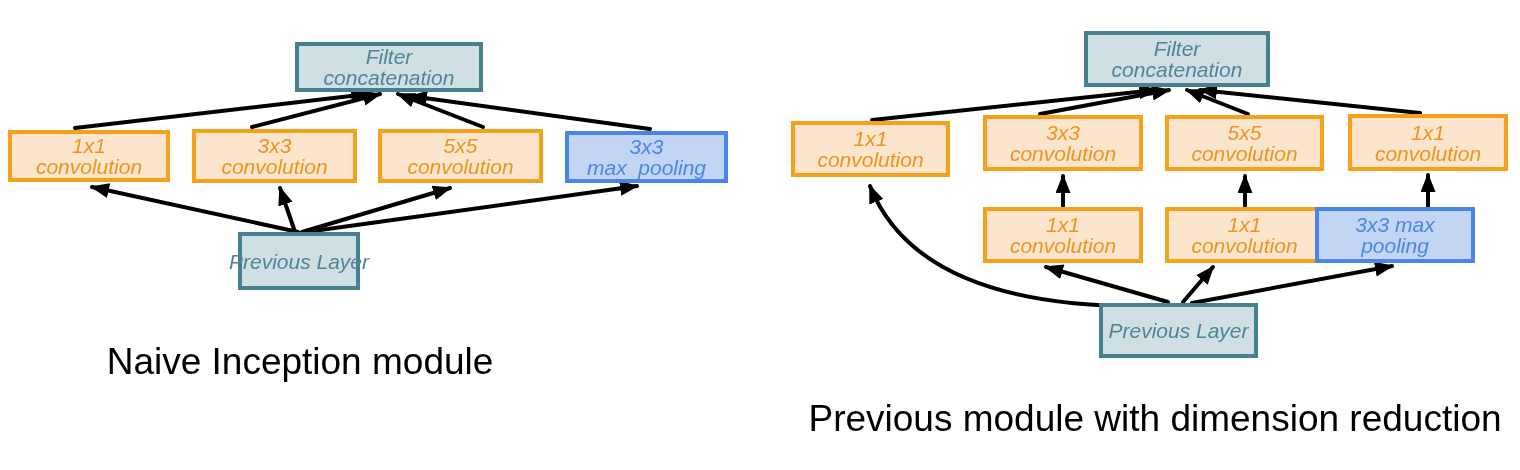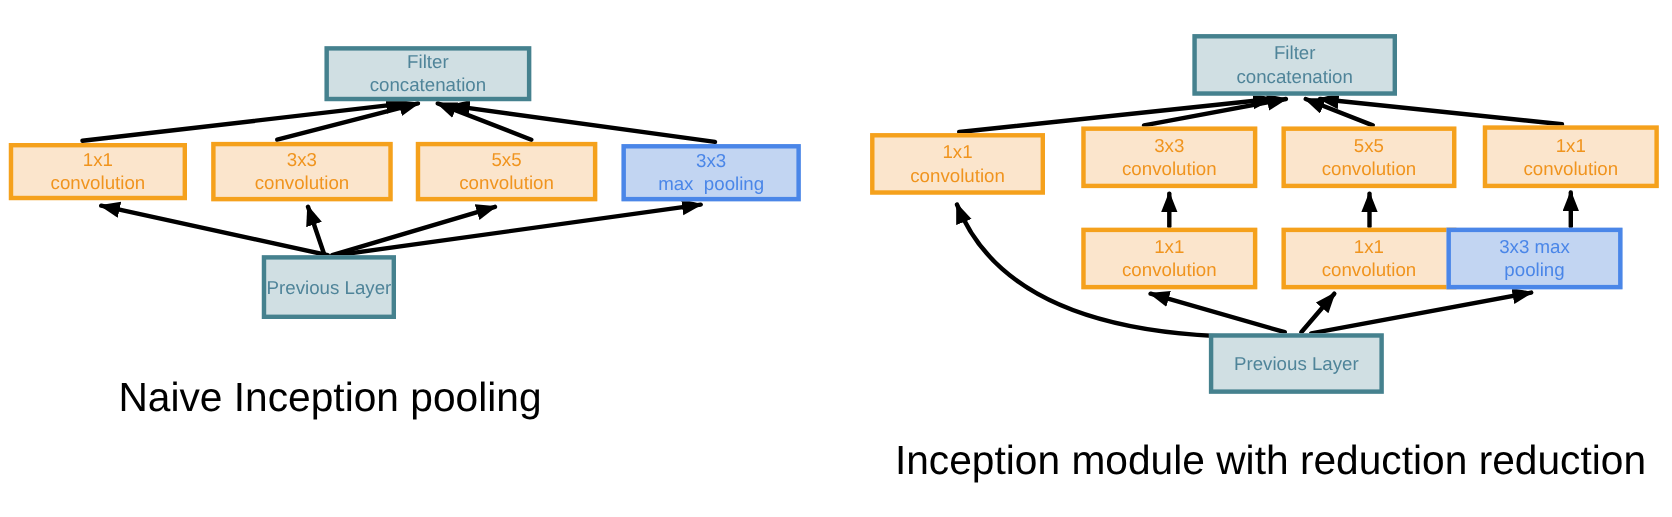--- a/index.html
+++ b/index.html
@@ -5,21 +5,21 @@
   html,body{margin:0;padding:0;background:#ffffff;}
   body{
     width:1520px;height:470px;position:relative;overflow:hidden;
     font-family:"Liberation Sans", sans-serif;
   }
   #stage{position:absolute;left:0;top:0;width:1520px;height:470px;}
   svg.arrows{position:absolute;left:0;top:0;width:1520px;height:470px;z-index:1;}
   .box{
     position:absolute;z-index:2;display:flex;flex-direction:column;
     align-items:center;justify-content:center;text-align:center;
-    font-size:17px;line-height:21px;box-sizing:border-box;
+    font-size:21px;line-height:21px;box-sizing:border-box;font-style:italic;
   }
   .box .ln{white-space:pre;display:block;}
   .conv{background:#FBE5CC;border:4px solid #F5A11C;color:#F0941E;}
   .pool{background:#C2D5F2;border:4px solid #4A86E8;color:#4A86E8;}
   .teal{background:#D0DFE3;border:4px solid #45818E;color:#4F8499;}
   .caption{
     position:absolute;z-index:2;color:#000000;font-size:37px;
     text-align:center;white-space:pre;
   }
 </style>
@@ -84,21 +84,21 @@
 
   <div class="box pool" style="left:565px;top:131px;width:163px;height:52px;">
     <span class="ln">3x3</span>
     <span class="ln">max  pooling</span>
   </div>
 
   <div class="box teal" style="left:238px;top:232px;width:122px;height:58px;">
     <span class="ln">Previous Layer</span>
   </div>
 
-  <div class="caption" style="left:60px;top:341px;width:480px;">Naive Inception pooling</div>
+  <div class="caption" style="left:60px;top:341px;width:480px;">Naive Inception module</div>
 
   <div class="box teal" style="left:1084px;top:31px;width:186px;height:56px;">
     <span class="ln">Filter</span>
     <span class="ln">concatenation</span>
   </div>
 
   <div class="box conv" style="left:791px;top:121px;width:159px;height:56px;">
     <span class="ln">1x1</span>
     <span class="ln">convolution</span>
   </div>
@@ -130,15 +130,15 @@
 
   <div class="box pool" style="left:1315px;top:207px;width:160px;height:56px;">
     <span class="ln">3x3 max</span>
     <span class="ln">pooling</span>
   </div>
 
   <div class="box teal" style="left:1099px;top:303px;width:159px;height:55px;">
     <span class="ln">Previous Layer</span>
   </div>
 
-  <div class="caption" style="left:805px;top:398px;width:700px;">Inception module with reduction reduction</div>
+  <div class="caption" style="left:805px;top:398px;width:700px;">Previous module with dimension reduction</div>
 
 </div>
 
 </body></html>

